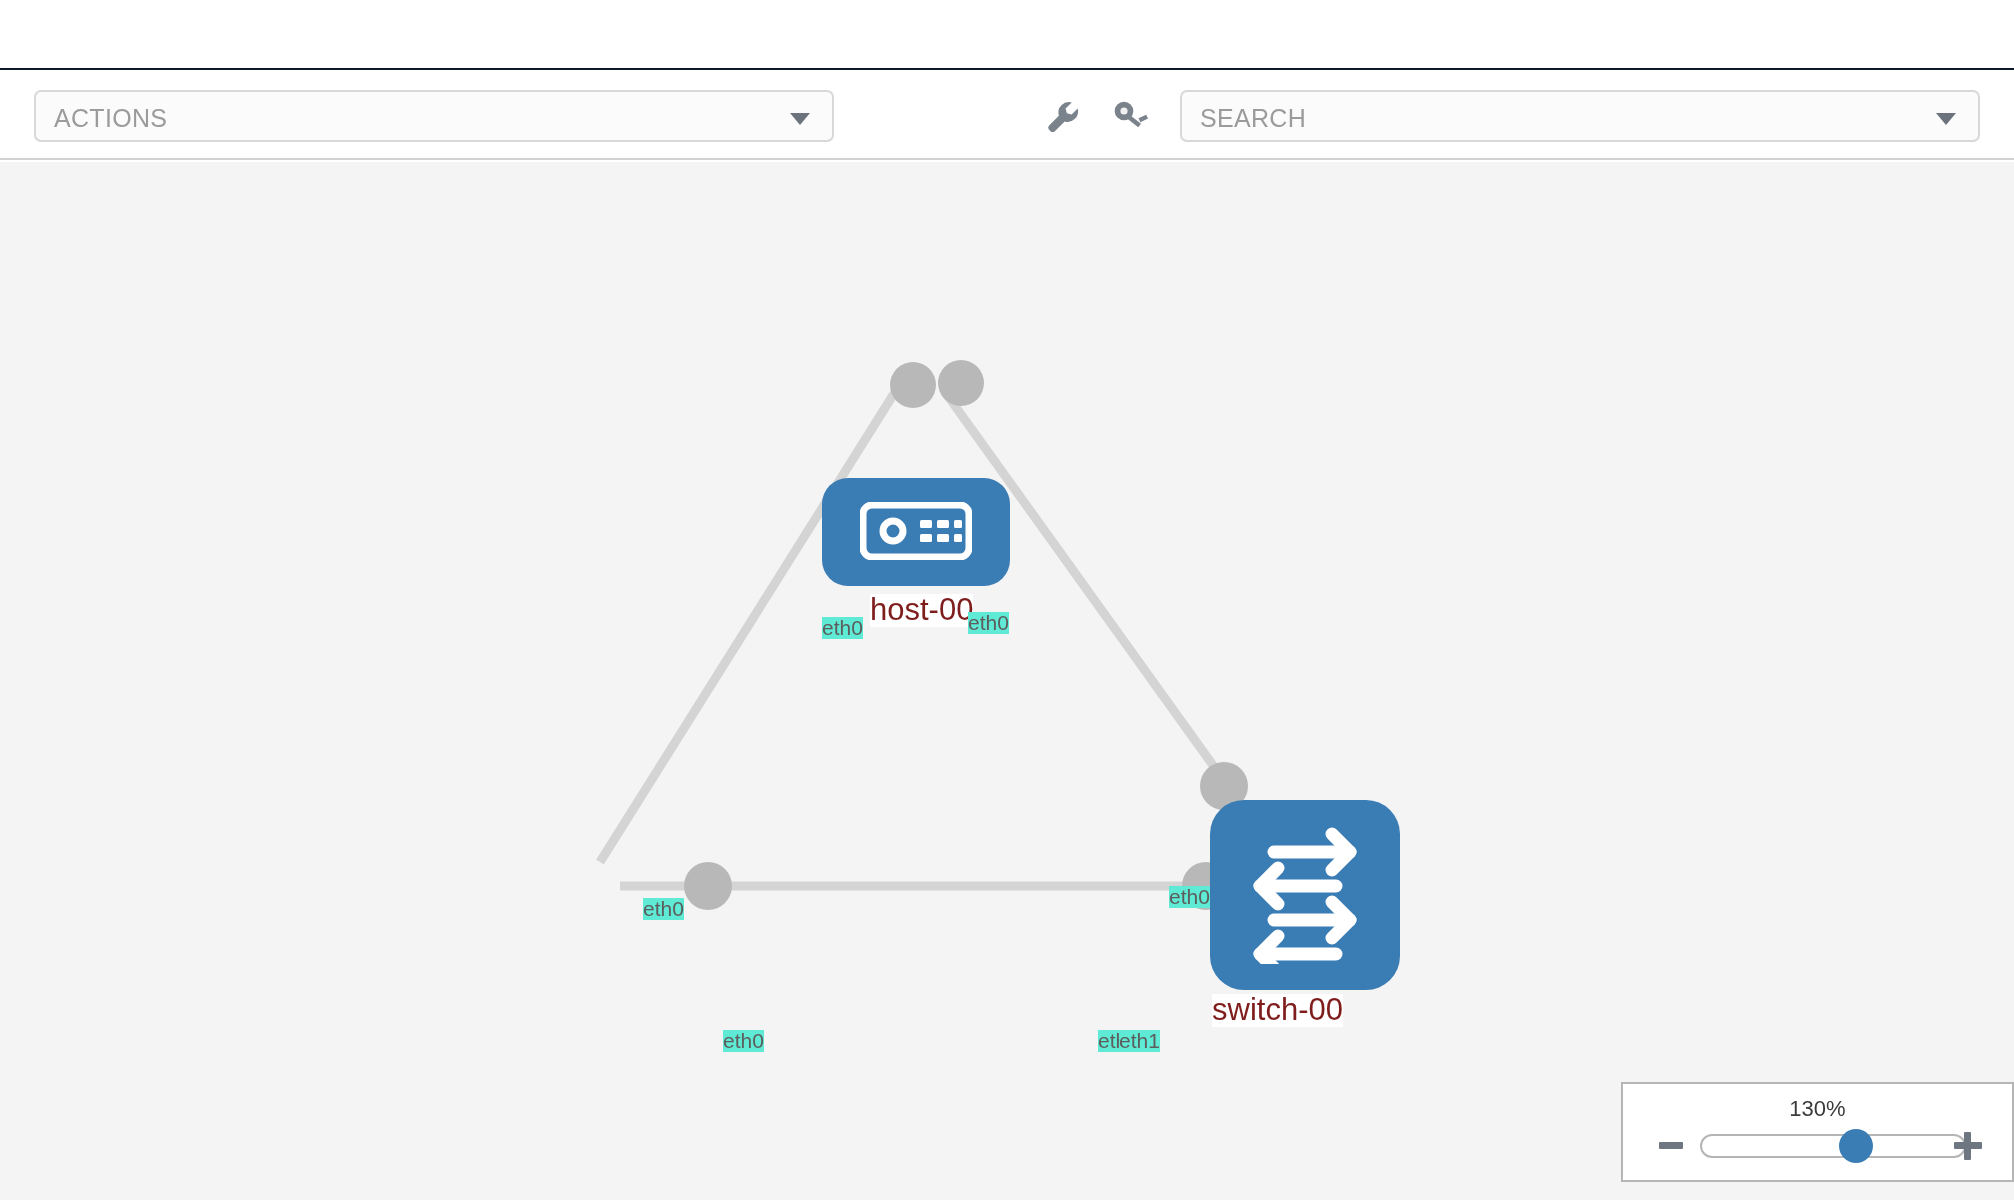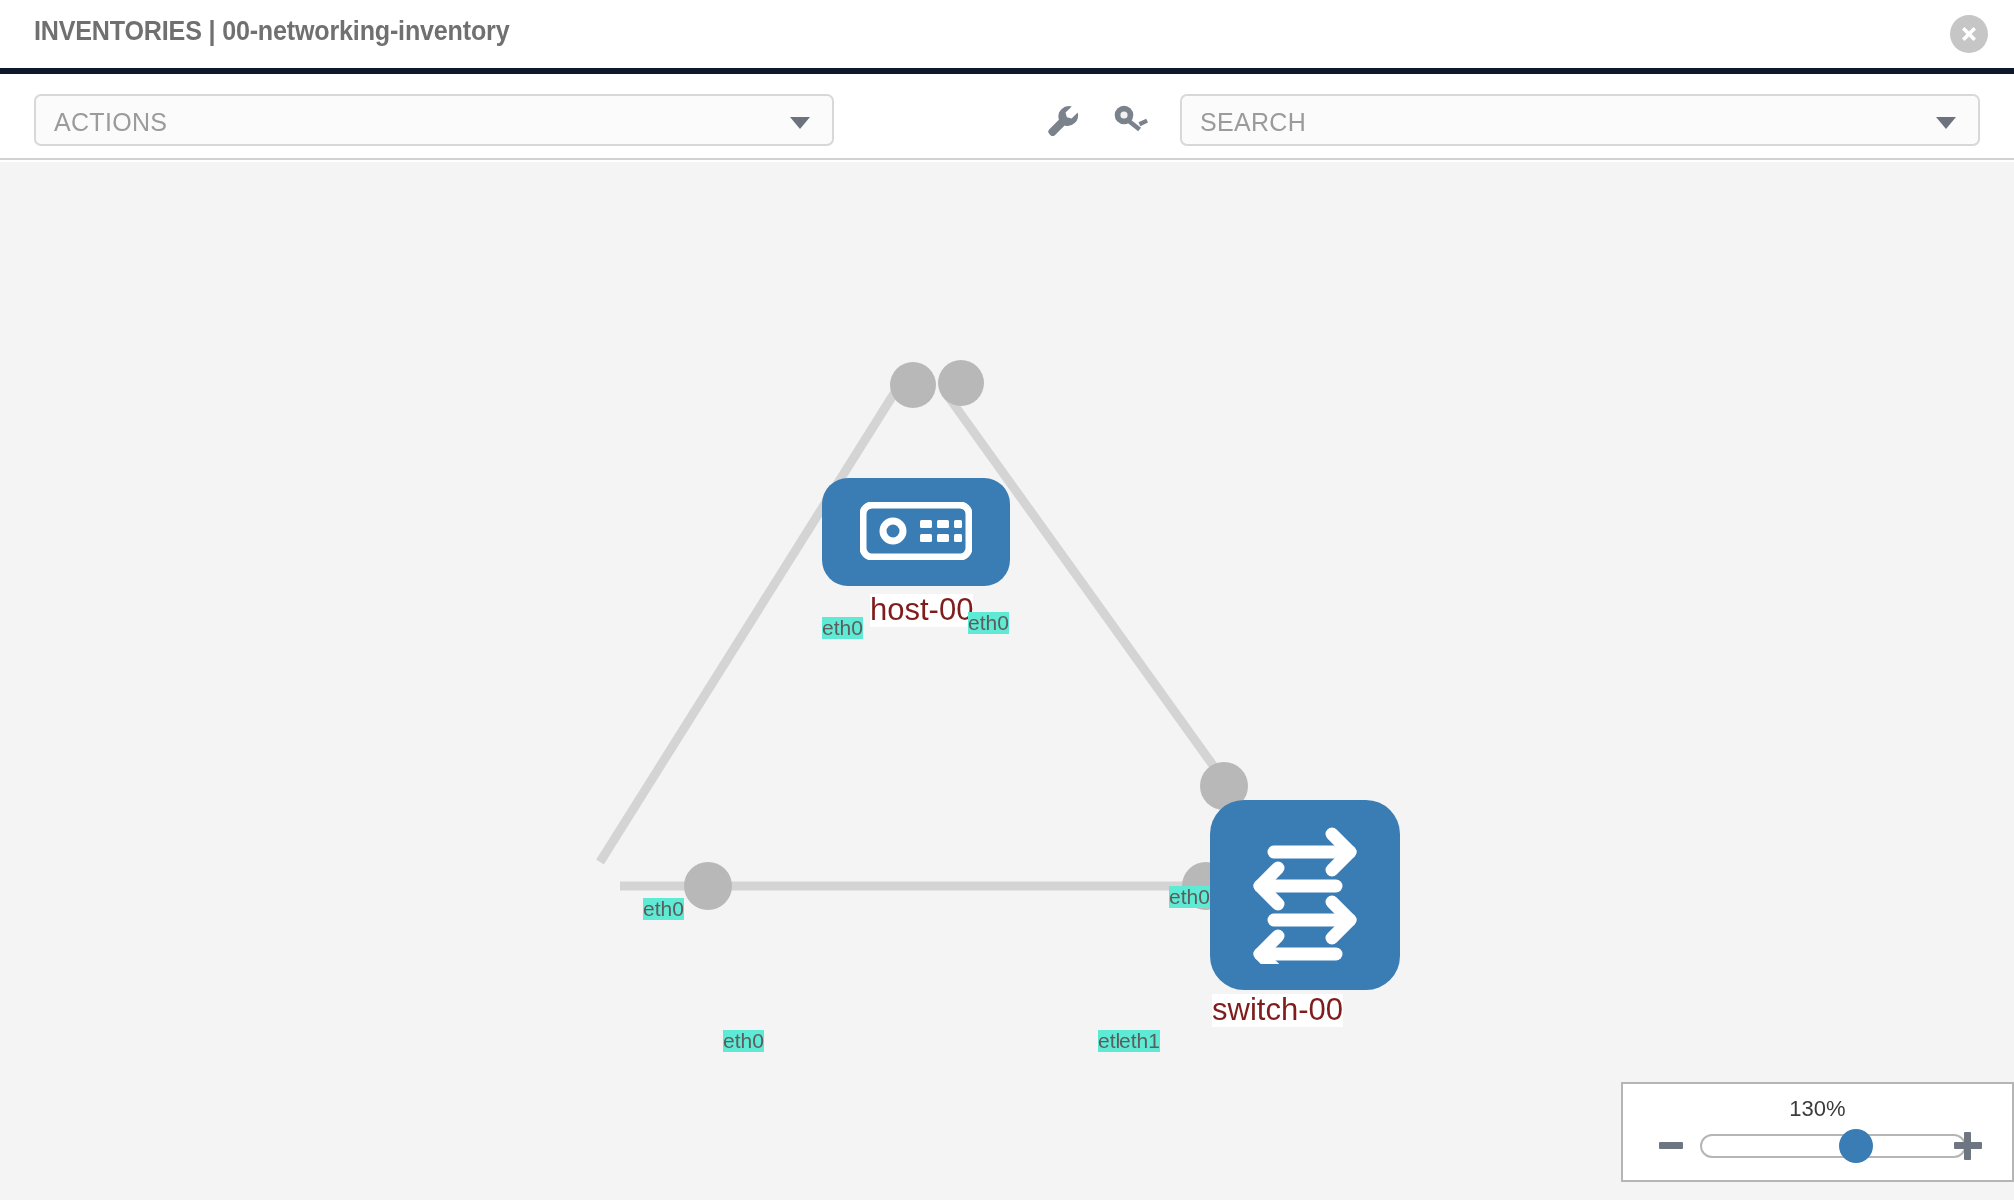--- a/index.html
+++ b/index.html
@@ -27,21 +27,21 @@
     position: absolute; right: 26px; top: 15px;
     width: 38px; height: 38px; border-radius: 50%;
     background: #c6c6c6; cursor: pointer;
   }
   .close-btn svg { display:block; }
 
   
   .toolbar {
     position: absolute; left: 0; top: 68px; width: 2014px; height: 92px;
     background: #ffffff;
-    border-top: 6px solid #0f172a;
+    border-top: 2px solid #0f172a;
     border-bottom: 2px solid #d2d2d2;
   }
   .actions-select {
     position: absolute; left: 34px; top: 20px;
     width: 800px; height: 52px;
     background: #fbfbfb;
     border: 2px solid #d8d8d8; border-radius: 7px;
     cursor: pointer;
   }
   .actions-label {
@@ -142,28 +142,20 @@
     position: absolute; left: 148px; top: 45px;
     width: 34px; height: 34px; border-radius: 50%;
     background: #3a7cb4; cursor: pointer;
   }
 </style>
 </head>
 <body>
 
 <div id="app">
 
-  <div class="header">
-    <div class="header-title">INVENTORIES | 00-networking-inventory</div>
-    <div class="close-btn">
-      <svg width="38" height="38" viewBox="0 0 38 38" aria-hidden="true">
-        <path d="M12 14.5 L14.5 12 L19 16.5 L23.5 12 L26 14.5 L21.5 19 L26 23.5 L23.5 26 L19 21.5 L14.5 26 L12 23.5 L16.5 19 Z" fill="#ffffff"></path>
-      </svg>
-    </div>
-  </div>
 
   <div class="toolbar">
 
     <div class="actions-select">
       <span class="actions-label">ACTIONS</span>
       <span class="caret"></span>
     </div>
 
     <div class="tool-icon wrench-icon">
       <svg width="44" height="44" viewBox="0 0 44 44" aria-hidden="true">

